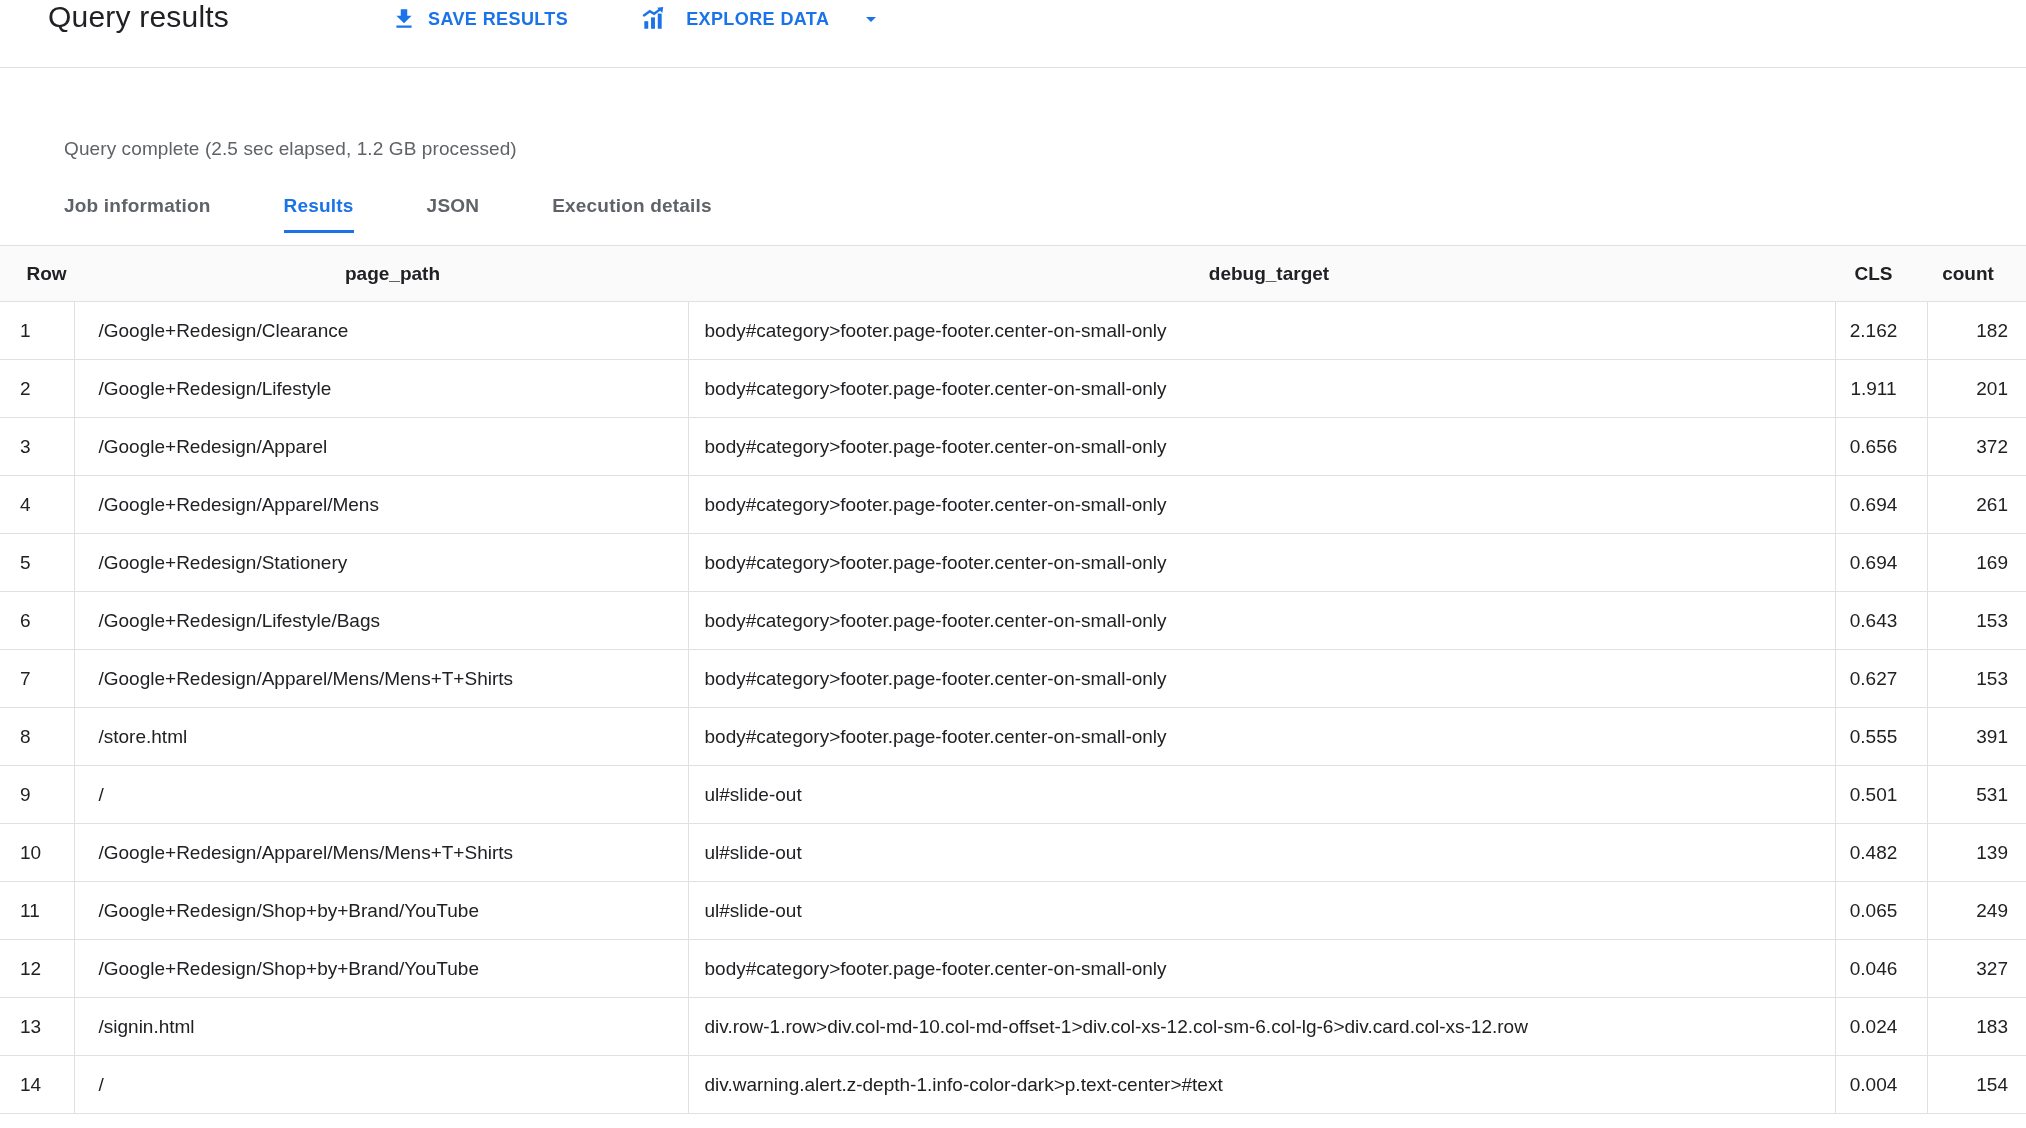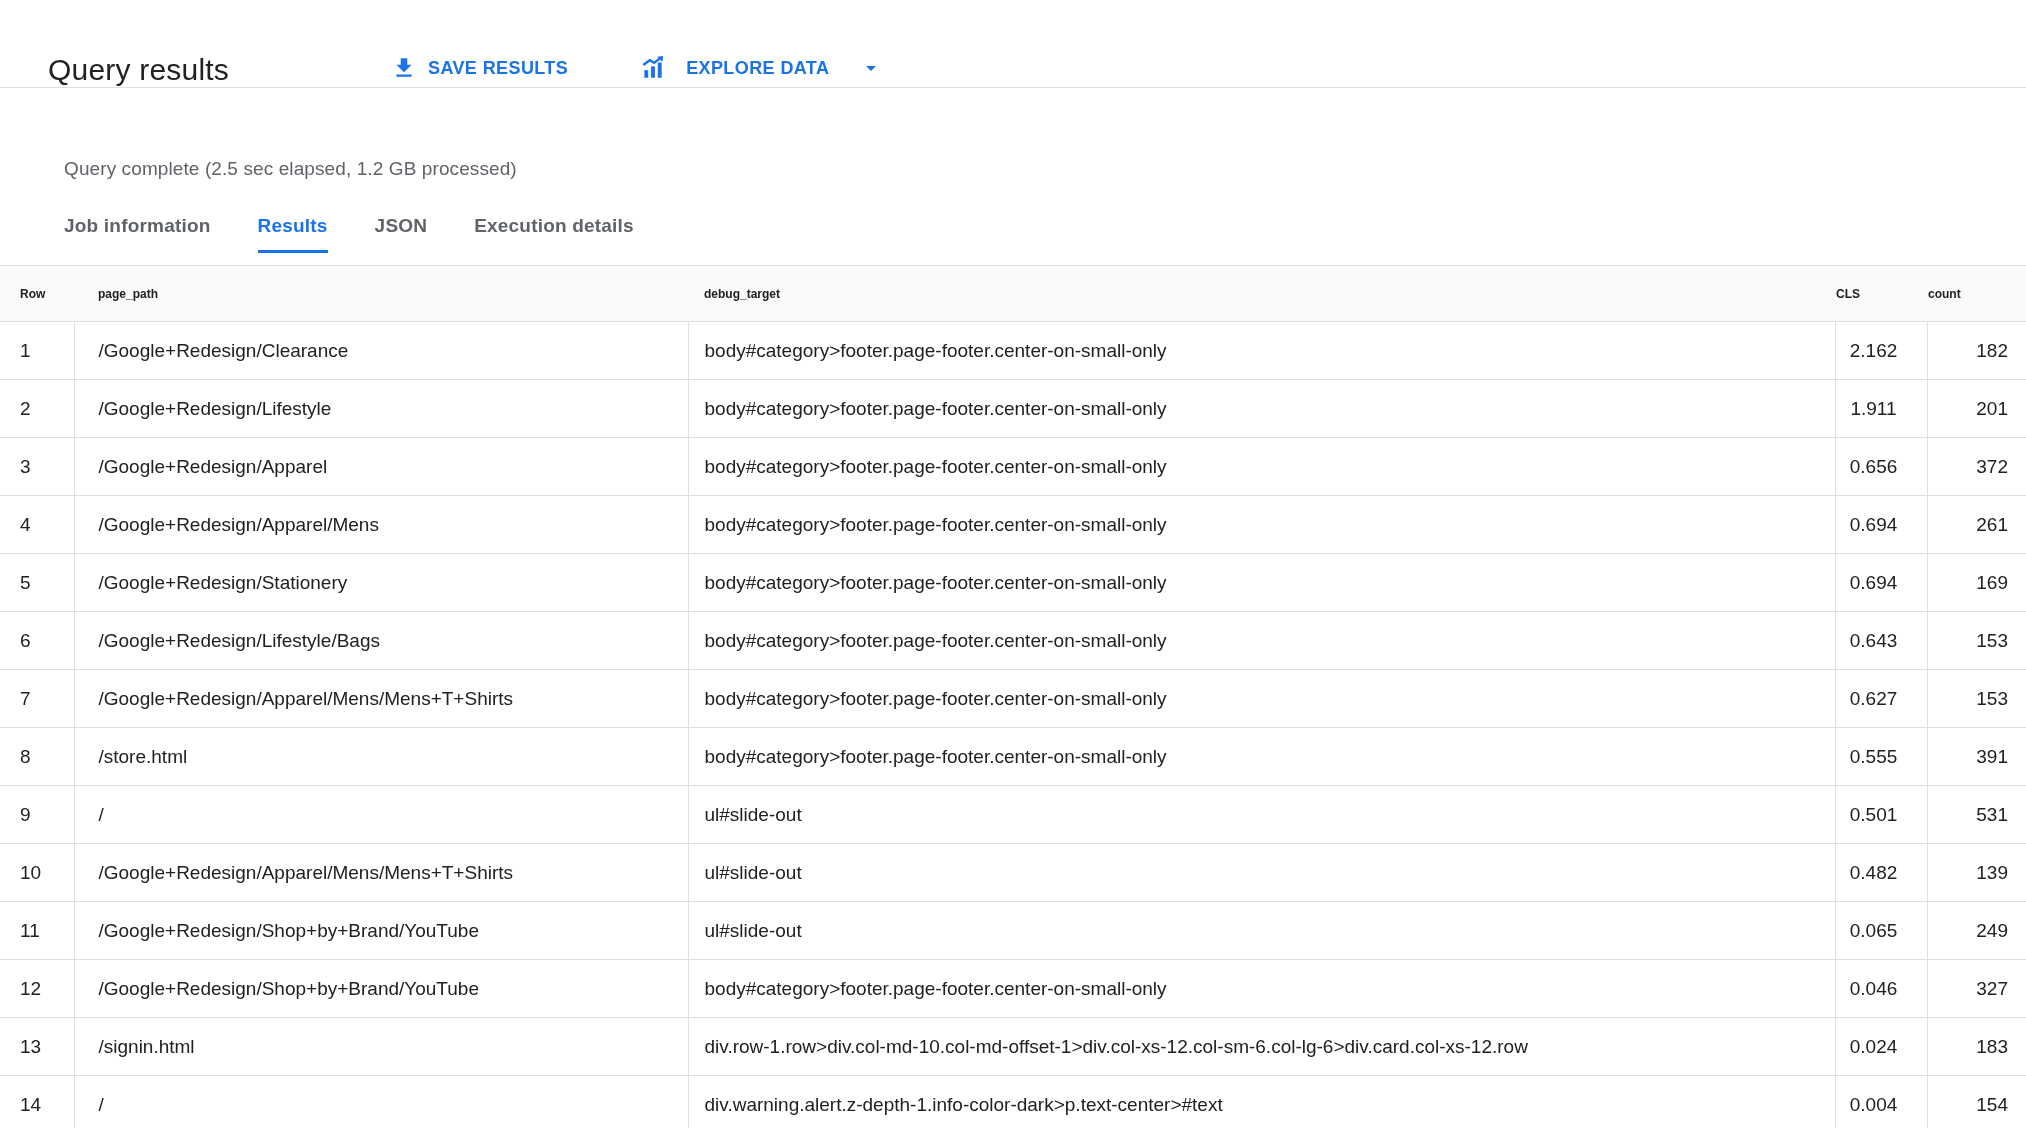--- a/index.html
+++ b/index.html
@@ -8,23 +8,23 @@
     width: 2026px;
     height: 1128px;
     background: #ffffff;
     color: var(--text, #202124);
     font-family: "Liberation Sans", sans-serif;
     overflow: hidden;
   }
 
   
   .top-bar {
-    height: 88px;
+    height: 68px;
     display: flex;
-    align-items: flex-end;
+    align-items: flex-start;
     padding-left: 48px;
     border-bottom: 1px solid var(--border, #e0e0e0);
     background: #fff;
   }
   .page-title {
     margin: 0;
     font-size: 30px;
     font-weight: 400;
     color: var(--text, #202124);
     letter-spacing: 0.2px;
@@ -54,21 +54,21 @@
   .status-line {
     margin: 70px 0 13px 64px;
     font-size: 19px;
     color: var(--muted-text, #5f6368);
     letter-spacing: 0.1px;
   }
 
   
   .tabs {
     display: flex;
-    gap: 47px;
+    gap: 73px;
     margin: 35px 12px 0 64px;
   }
   .tab {
     font-size: 19px;
     font-weight: 700;
     color: var(--muted-text, #5f6368);
     padding-bottom: 13px;
     border-bottom: 3px solid transparent;
     cursor: pointer;
     letter-spacing: 0.2px;
@@ -83,24 +83,24 @@
     width: 2026px;
     margin-top: 12px;
     border-collapse: collapse;
     table-layout: fixed;
   }
   .results-table thead th {
     height: 56px;
     background: var(--table-header-bg, #fafafa);
     border-top: 1px solid var(--border, #e0e0e0);
     border-bottom: 1px solid var(--border, #e0e0e0);
-    font-size: 12px;
+    font-size: 19px;
     font-weight: 700;
     color: var(--text, #202124);
-    text-align: left;
+    text-align: center;
     vertical-align: middle;
     white-space: nowrap;
     overflow: hidden;
   }
   .results-table tbody td {
     height: 58px;
     border-bottom: 1px solid var(--border, #e0e0e0);
     border-right: 1px solid var(--border, #e0e0e0);
     font-size: 19px;
     color: var(--text, #202124);

